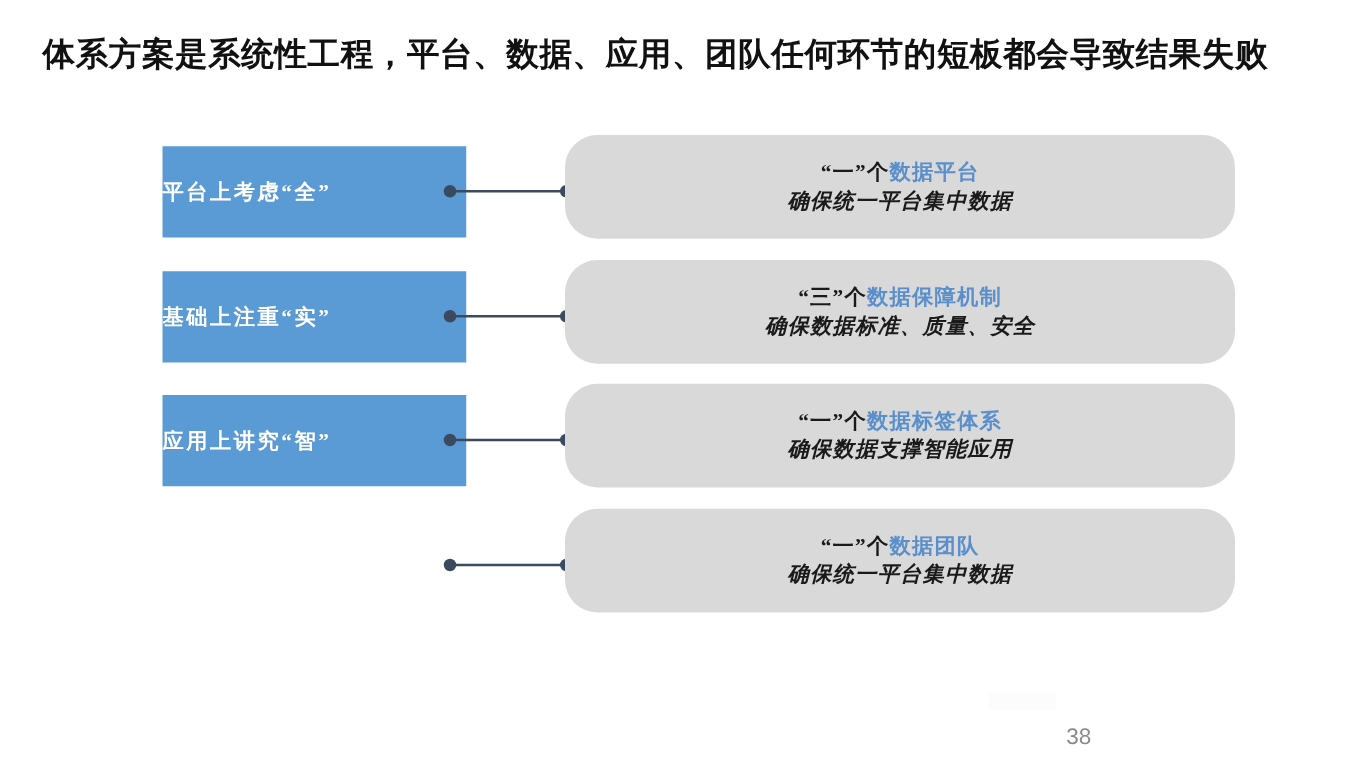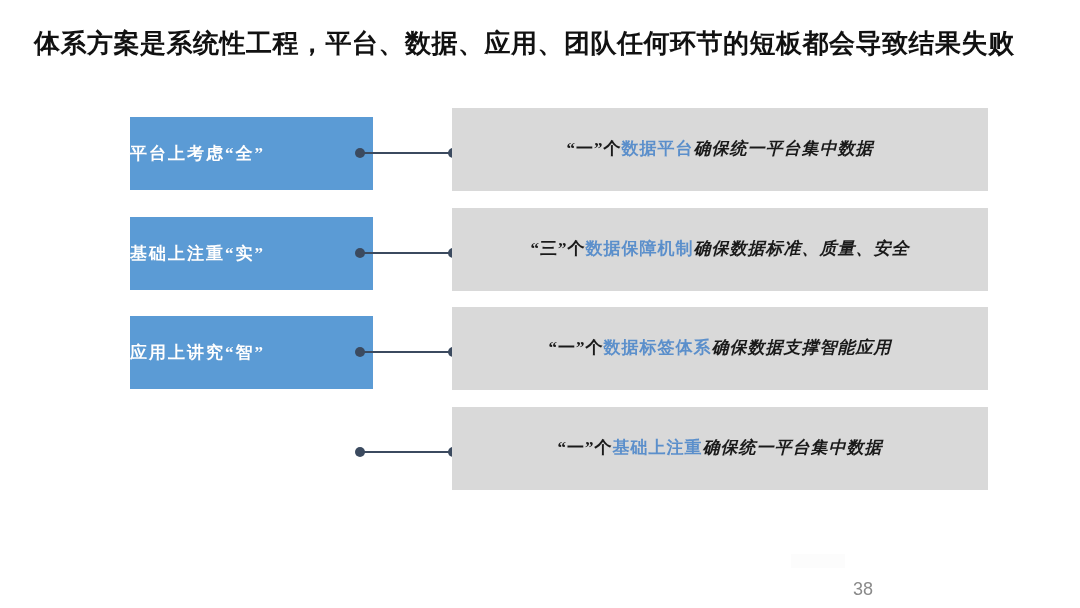--- a/index.html
+++ b/index.html
@@ -101,24 +101,25 @@
 
   
   .gray-box {
     position: absolute;
     left: 452px;
     top: 0px;
     width: 536px;
     height: 83px;
     background: #D9D9D9;
     display: flex;
-    flex-direction: row;
+    flex-direction: column;
     align-items: center;
     justify-content: center;
     box-sizing: border-box;
+    border-radius: 26px;
   }
   .gray-line-1 {
     font-size: 17px;
     font-weight: bold;
     color: #1a1a1a;
     letter-spacing: 1px;
     line-height: 1.35;
     white-space: nowrap;
     font-family: "Liberation Serif", "DejaVu Serif", serif;
   }
@@ -213,21 +214,21 @@
   </div>
 
   <div class="row row-3">
     <div class="connector">
       <span class="dot dot-left"></span>
       <span class="line"></span>
       <span class="dot dot-right"></span>
     </div>
     <div class="gray-box">
       <div class="gray-line-1">
-        <span>“一”个</span><span class="accent">基础上注重</span>
+        <span>“一”个</span><span class="accent">数据团队</span>
       </div>
       <div class="gray-line-2">确保统一平台集中数据</div>
     </div>
   </div>
 
   <div class="corner-mark"></div>
 
   <div class="page-number">38</div>
 
 </div>

